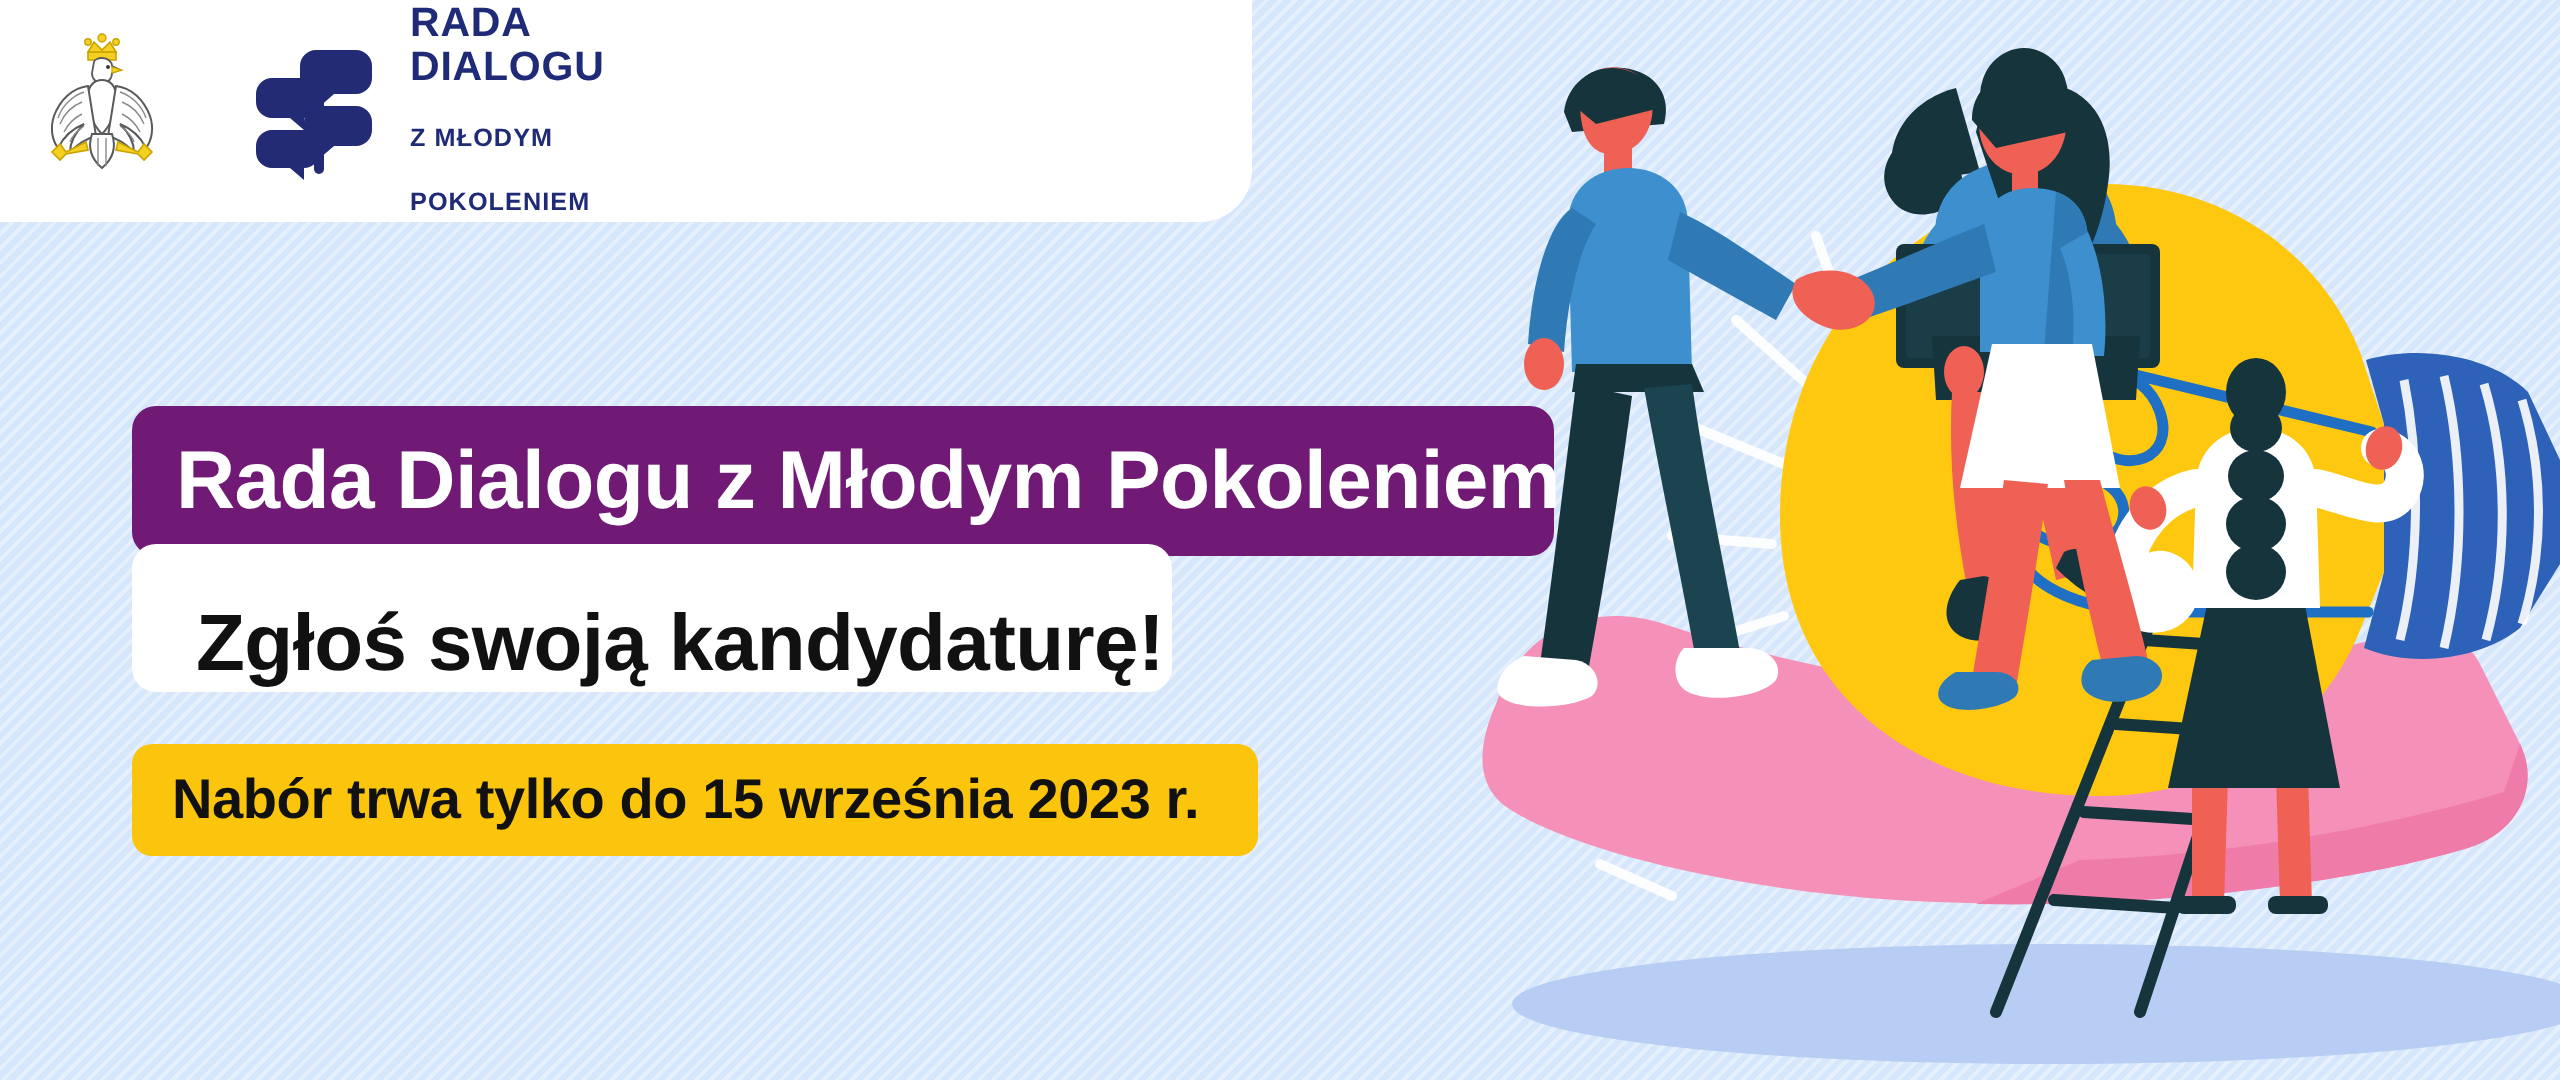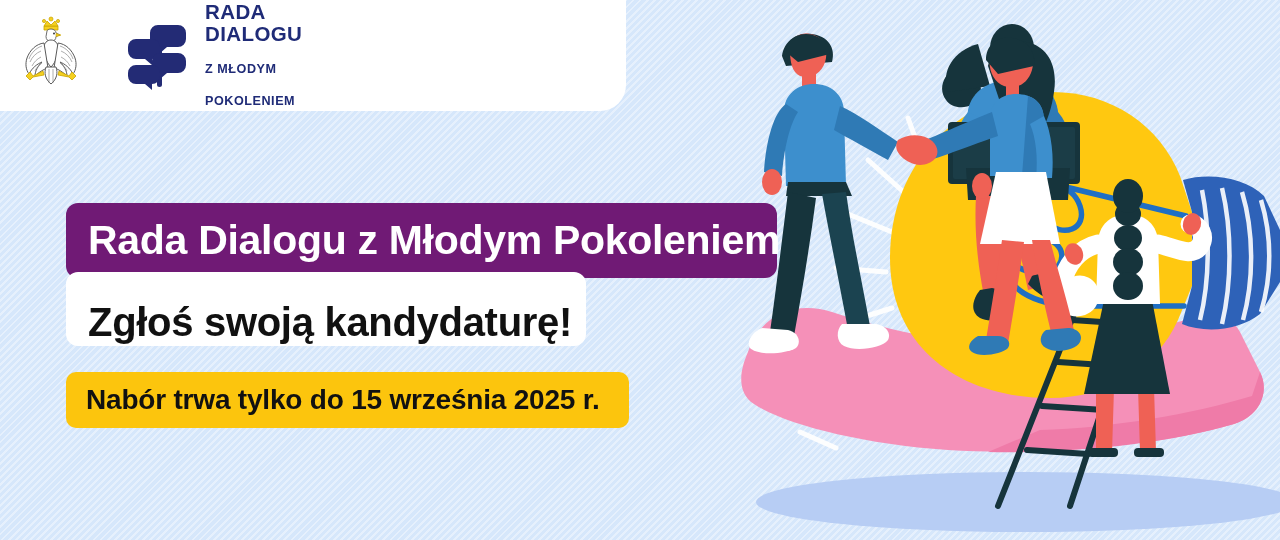--- a/index.html
+++ b/index.html
@@ -78,21 +78,21 @@
   #chip-title span{
     color:#ffffff;font-size:41px;font-weight:bold;
     padding-left:22px;letter-spacing:-0.3px;white-space:nowrap;
   }
   #chip-cta{
     left:66px;top:272px;width:520px;height:74px;
     background:#ffffff;border-radius:12px;
   }
   #chip-cta span{
     color:#111111;font-size:40px;font-weight:bold;
-    padding-left:22px;letter-spacing:-0.3px;white-space:nowrap;margin-top:27px;
+    padding-left:32px;letter-spacing:-0.3px;white-space:nowrap;margin-top:27px;
   }
   #chip-deadline{
     left:66px;top:372px;width:563px;height:56px;
     background:#fcc50d;border-radius:10px;
   }
   #chip-deadline span{
     color:#111111;font-size:28px;font-weight:bold;
     padding-left:20px;letter-spacing:-0.2px;white-space:nowrap;
   }
 
@@ -406,16 +406,16 @@
 
   <div class="banner-chip" id="chip-title">
     <span>Rada Dialogu z Młodym Pokoleniem</span>
   </div>
 
   <div class="banner-chip" id="chip-cta">
     <span>Zgłoś swoją kandydaturę!</span>
   </div>
 
   <div class="banner-chip" id="chip-deadline">
-    <span>Nabór trwa tylko do 15 września 2025 r.</span>
+    <span>Nabór trwa tylko do 15 września 2023 r.</span>
   </div>
 
 </div>
 
 </body></html>

